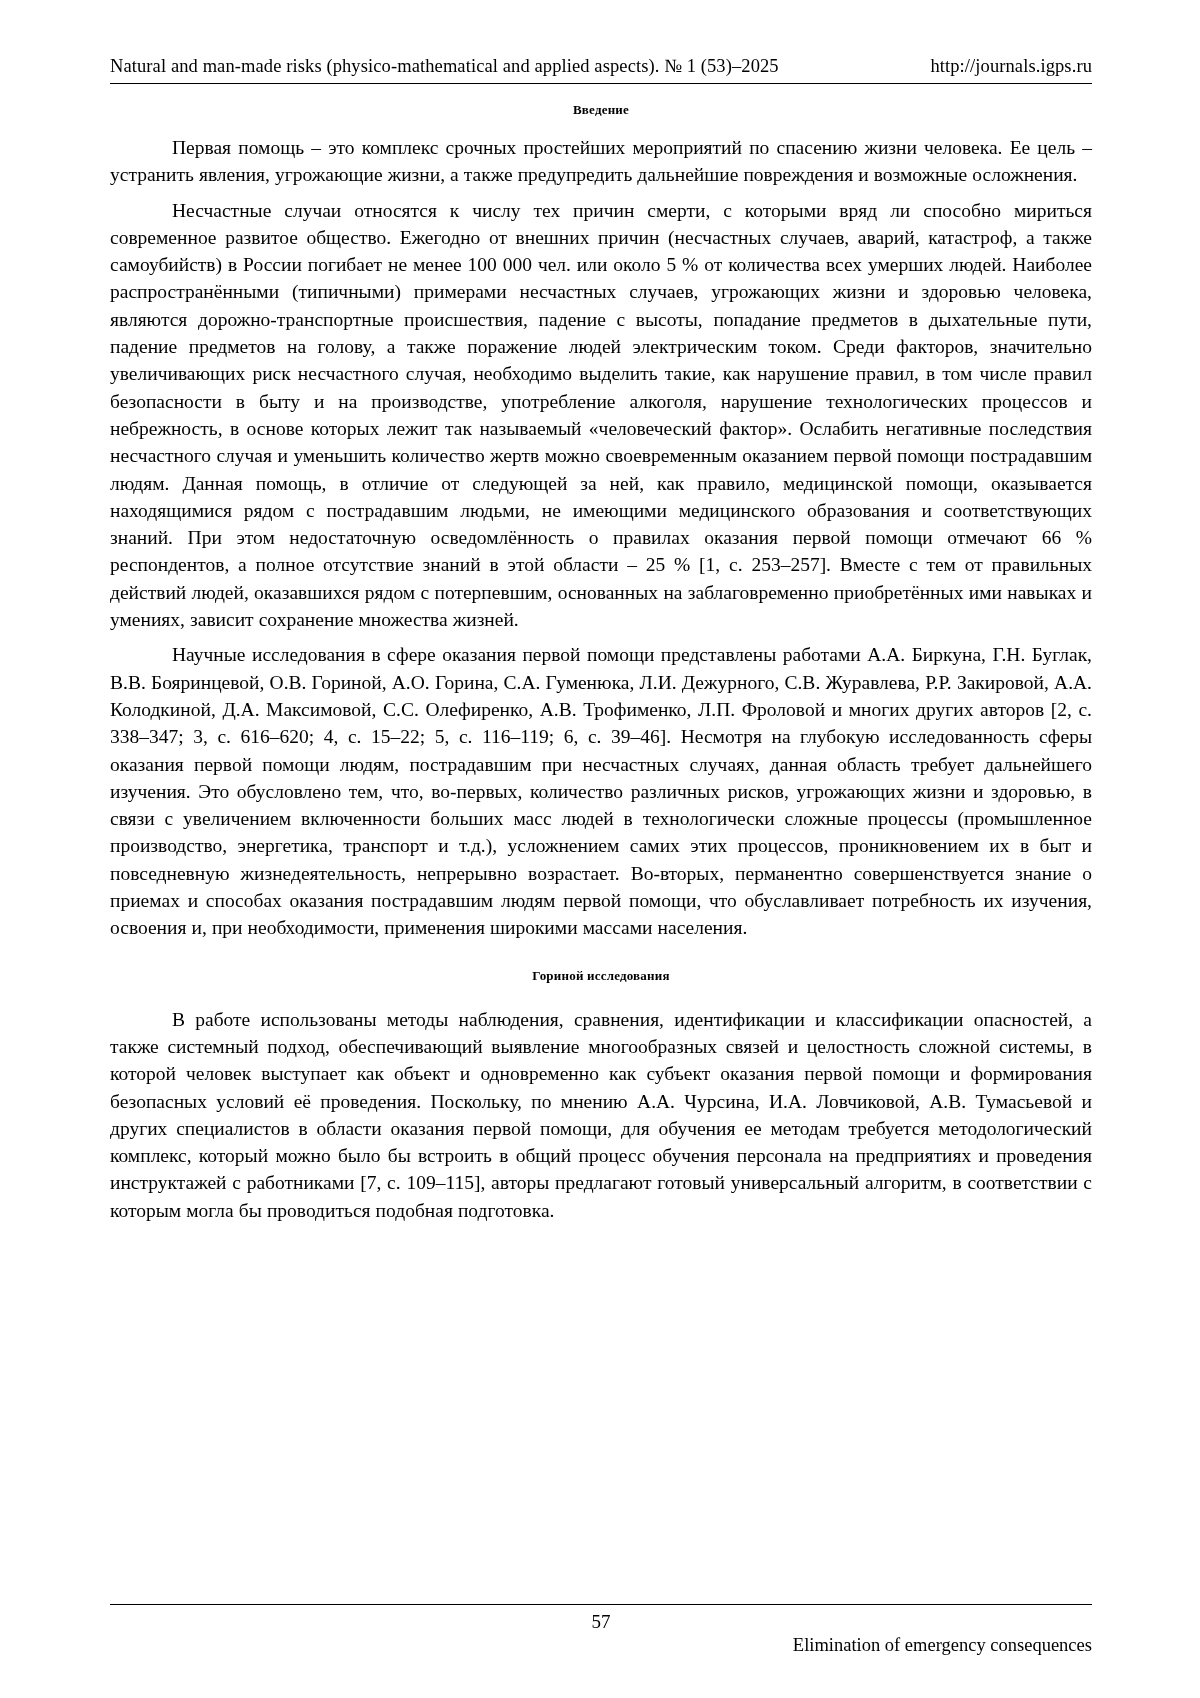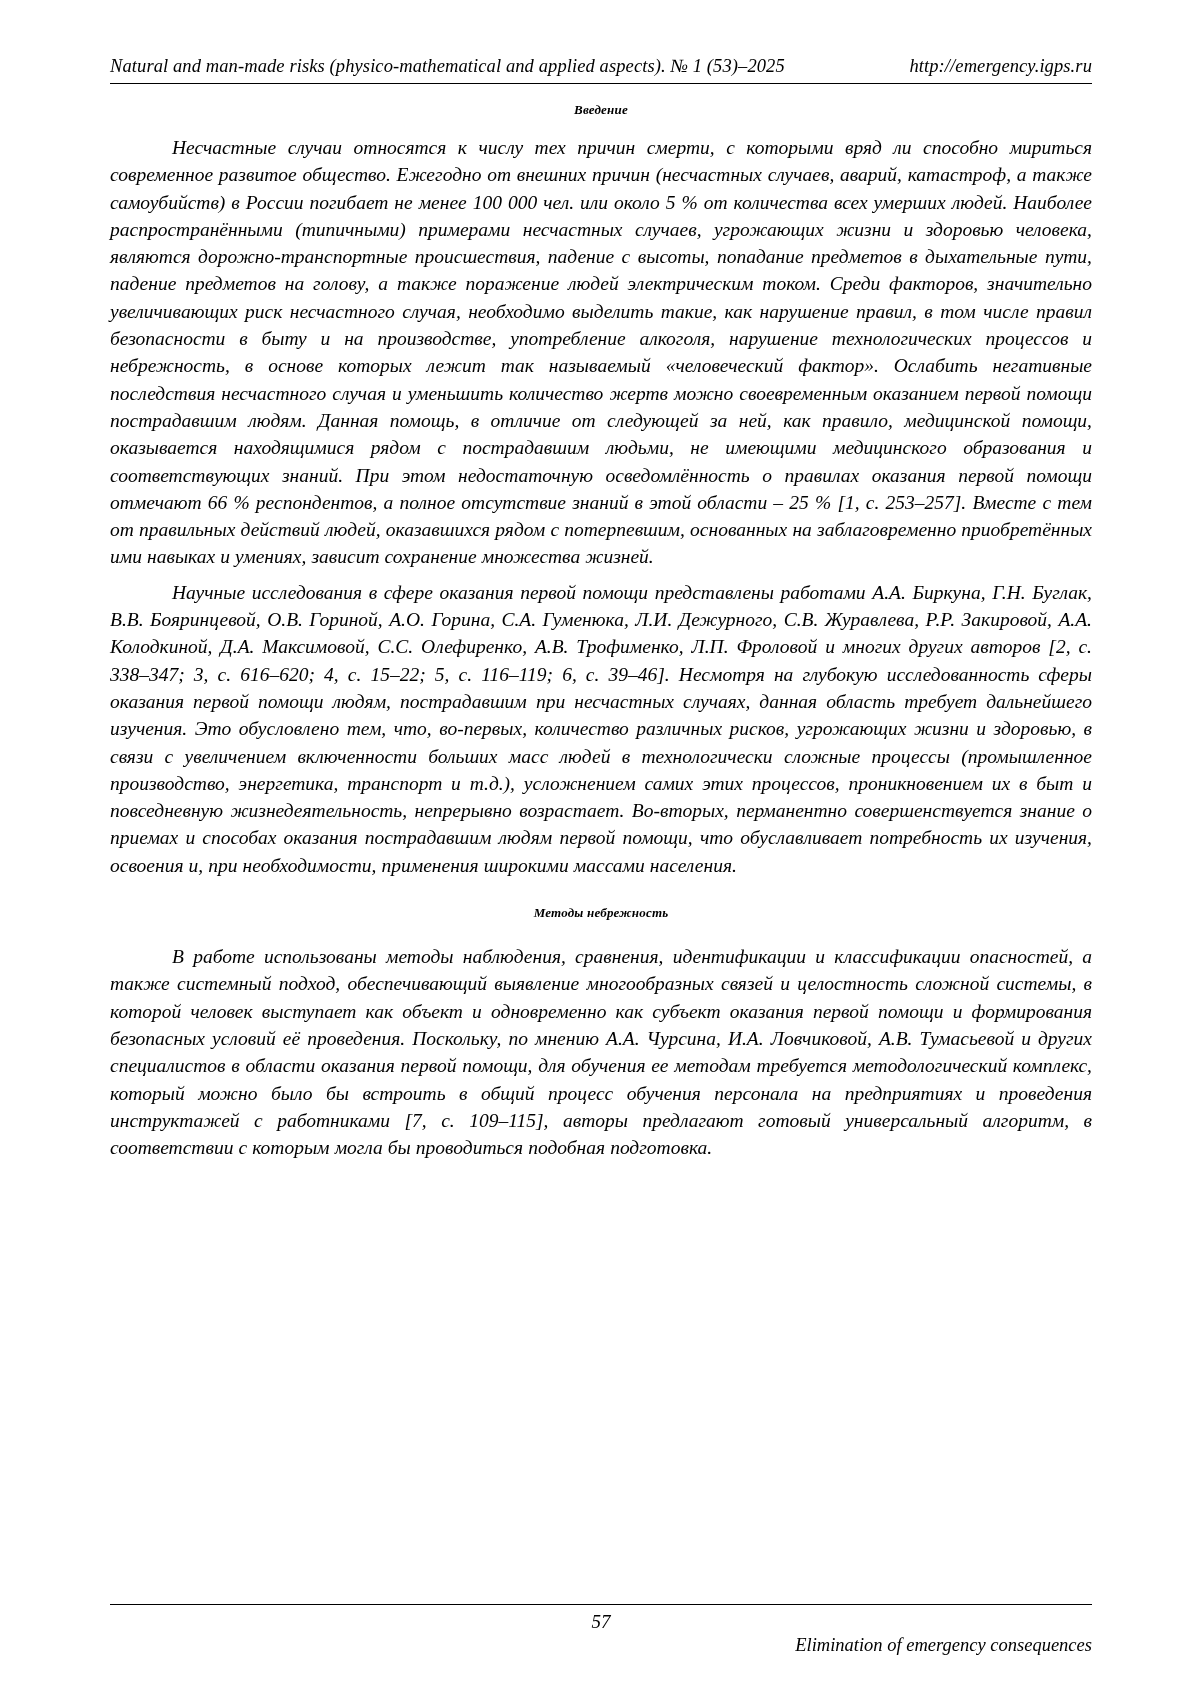--- a/index.html
+++ b/index.html
@@ -14,21 +14,20 @@
     color: #000000;
     position: relative;
   }
   .page {
     position: absolute;
     left: 0; top: 0;
     width: 1200px;
     height: 1698px;
     box-sizing: border-box;
     padding: 56px 108px 40px 110px;
-    font-style: italic;
   }
   .header {
     display: flex;
     justify-content: space-between;
     align-items: baseline;
     font-size: 18.5px;
     letter-spacing: 0.1px;
     padding-bottom: 6px;
   }
   .header .left { white-space: nowrap; }
@@ -80,32 +79,33 @@
     text-align: right;
   }
 </style>
 </head>
 <body>
 
 <div class="page">
 
   <div class="header">
     <span class="left">Natural and man-made risks (physico-mathematical and applied aspects). № 1 (53)–2025</span>
-    <span class="right">http://emergency.igps.ru</span>
+    <span class="right">http://journals.igps.ru</span>
   </div>
   <div class="rule"></div>
 
   <div class="content">
 
     <h2 class="section-title">Введение</h2>
 
+    <p class="para">Первая помощь – это комплекс срочных простейших мероприятий по спасению жизни человека. Ее цель – устранить явления, угрожающие жизни, а также предупредить дальнейшие повреждения и возможные осложнения.</p>
     <p class="para">Несчастные случаи относятся к числу тех причин смерти, с которыми вряд ли способно мириться современное развитое общество. Ежегодно от внешних причин (несчастных случаев, аварий, катастроф, а также самоубийств) в России погибает не менее 100 000 чел. или около 5 % от количества всех умерших людей. Наиболее распространёнными (типичными) примерами несчастных случаев, угрожающих жизни и здоровью человека, являются дорожно-транспортные происшествия, падение с высоты, попадание предметов в дыхательные пути, падение предметов на голову, а также поражение людей электрическим током. Среди факторов, значительно увеличивающих риск несчастного случая, необходимо выделить такие, как нарушение правил, в том числе правил безопасности в быту и на производстве, употребление алкоголя, нарушение технологических процессов и небрежность, в основе которых лежит так называемый «человеческий фактор». Ослабить негативные последствия несчастного случая и уменьшить количество жертв можно своевременным оказанием первой помощи пострадавшим людям. Данная помощь, в отличие от следующей за ней, как правило, медицинской помощи, оказывается находящимися рядом с пострадавшим людьми, не имеющими медицинского образования и соответствующих знаний. При этом недостаточную осведомлённость о правилах оказания первой помощи отмечают 66 % респондентов, а полное отсутствие знаний в этой области – 25 % [1, с. 253–257]. Вместе с тем от правильных действий людей, оказавшихся рядом с потерпевшим, основанных на заблаговременно приобретённых ими навыках и умениях, зависит сохранение множества жизней.</p>
     <p class="para">Научные исследования в сфере оказания первой помощи представлены работами А.А. Биркуна, Г.Н. Буглак, В.В. Бояринцевой, О.В. Гориной, А.О. Горина, С.А. Гуменюка, Л.И. Дежурного, С.В. Журавлева, Р.Р. Закировой, А.А. Колодкиной, Д.А. Максимовой, С.С. Олефиренко, А.В. Трофименко, Л.П. Фроловой и многих других авторов [2, с. 338–347; 3, с. 616–620; 4, с. 15–22; 5, с. 116–119; 6, с. 39–46]. Несмотря на глубокую исследованность сферы оказания первой помощи людям, пострадавшим при несчастных случаях, данная область требует дальнейшего изучения. Это обусловлено тем, что, во-первых, количество различных рисков, угрожающих жизни и здоровью, в связи с увеличением включенности больших масс людей в технологически сложные процессы (промышленное производство, энергетика, транспорт и т.д.), усложнением самих этих процессов, проникновением их в быт и повседневную жизнедеятельность, непрерывно возрастает. Во-вторых, перманентно совершенствуется знание о приемах и способах оказания пострадавшим людям первой помощи, что обуславливает потребность их изучения, освоения и, при необходимости, применения широкими массами населения.</p>
 
-    <h2 class="section-title spaced">Методы небрежность</h2>
+    <h2 class="section-title spaced">Гориной исследования</h2>
 
     <p class="para">В работе использованы методы наблюдения, сравнения, идентификации и классификации опасностей, а также системный подход, обеспечивающий выявление многообразных связей и целостность сложной системы, в которой человек выступает как объект и одновременно как субъект оказания первой помощи и формирования безопасных условий её проведения. Поскольку, по мнению А.А. Чурсина, И.А. Ловчиковой, А.В. Тумасьевой и других специалистов в области оказания первой помощи, для обучения ее методам требуется методологический комплекс, который можно было бы встроить в общий процесс обучения персонала на предприятиях и проведения инструктажей с работниками [7, с. 109–115], авторы предлагают готовый универсальный алгоритм, в соответствии с которым могла бы проводиться подобная подготовка.</p>
 
   </div>
 
   <div class="footer">
     <div class="rule"></div>
     <div class="pagenum">57</div>
     <div class="footnote">Elimination of emergency consequences</div>
   </div>

